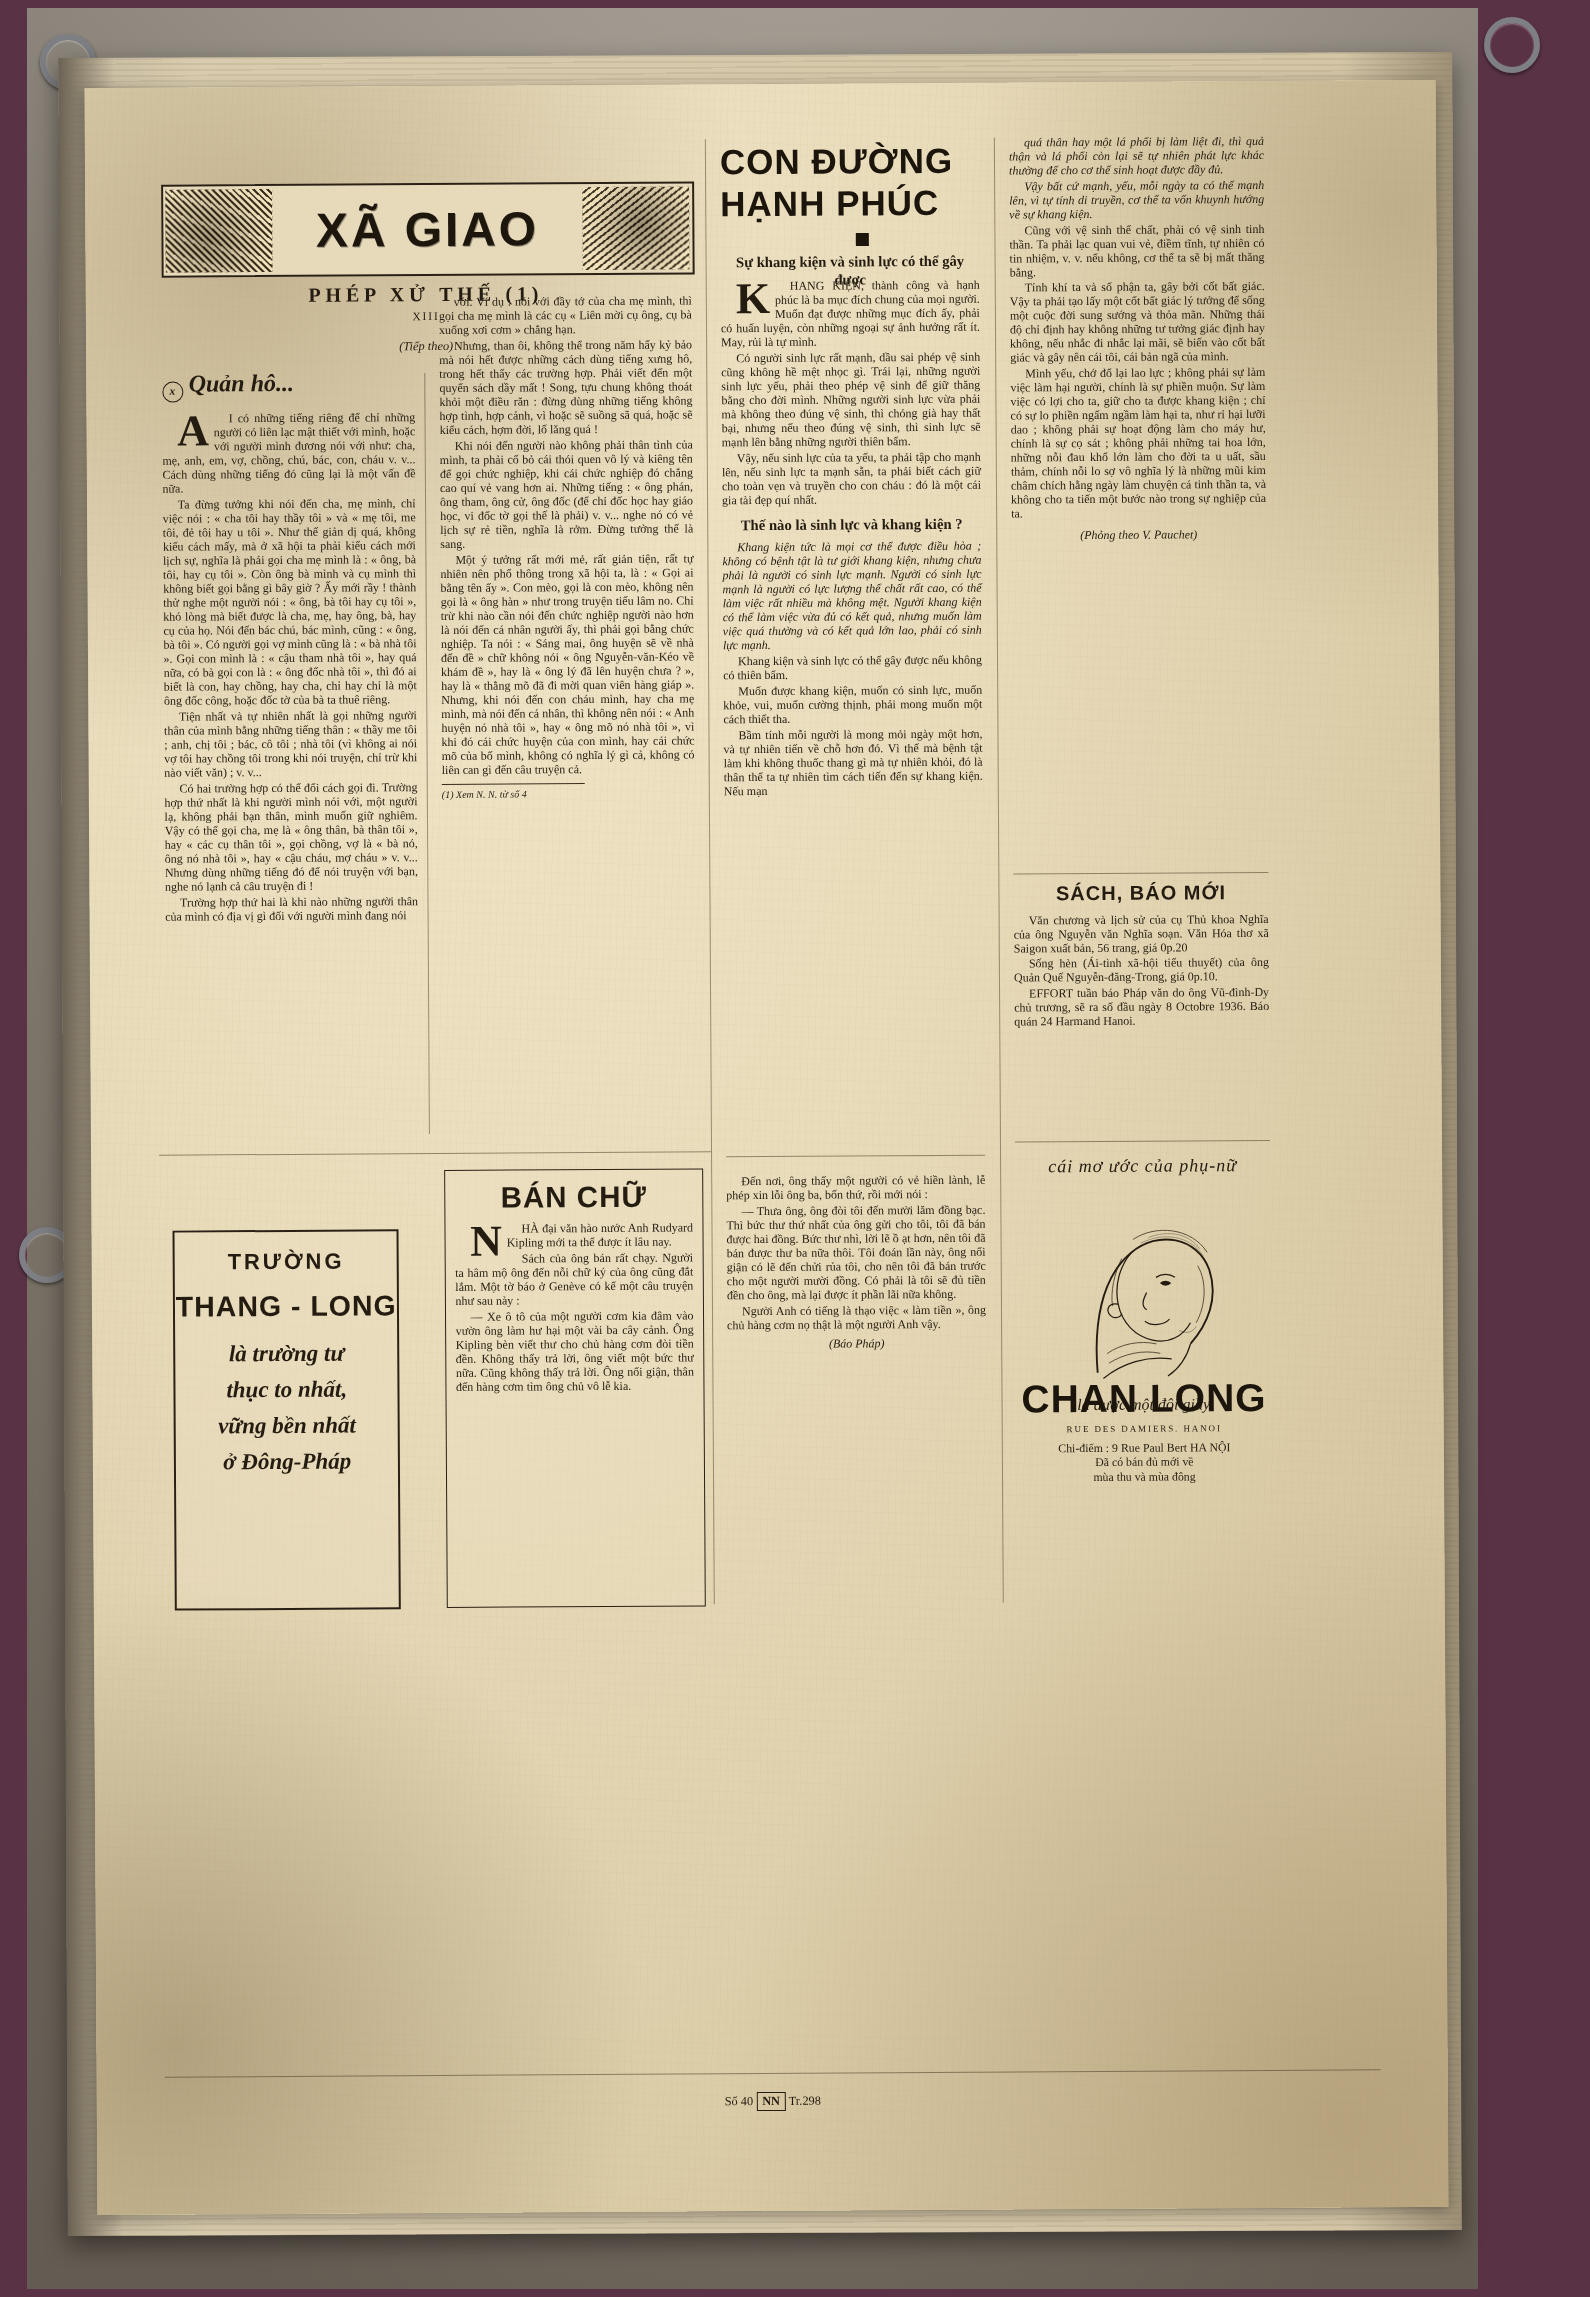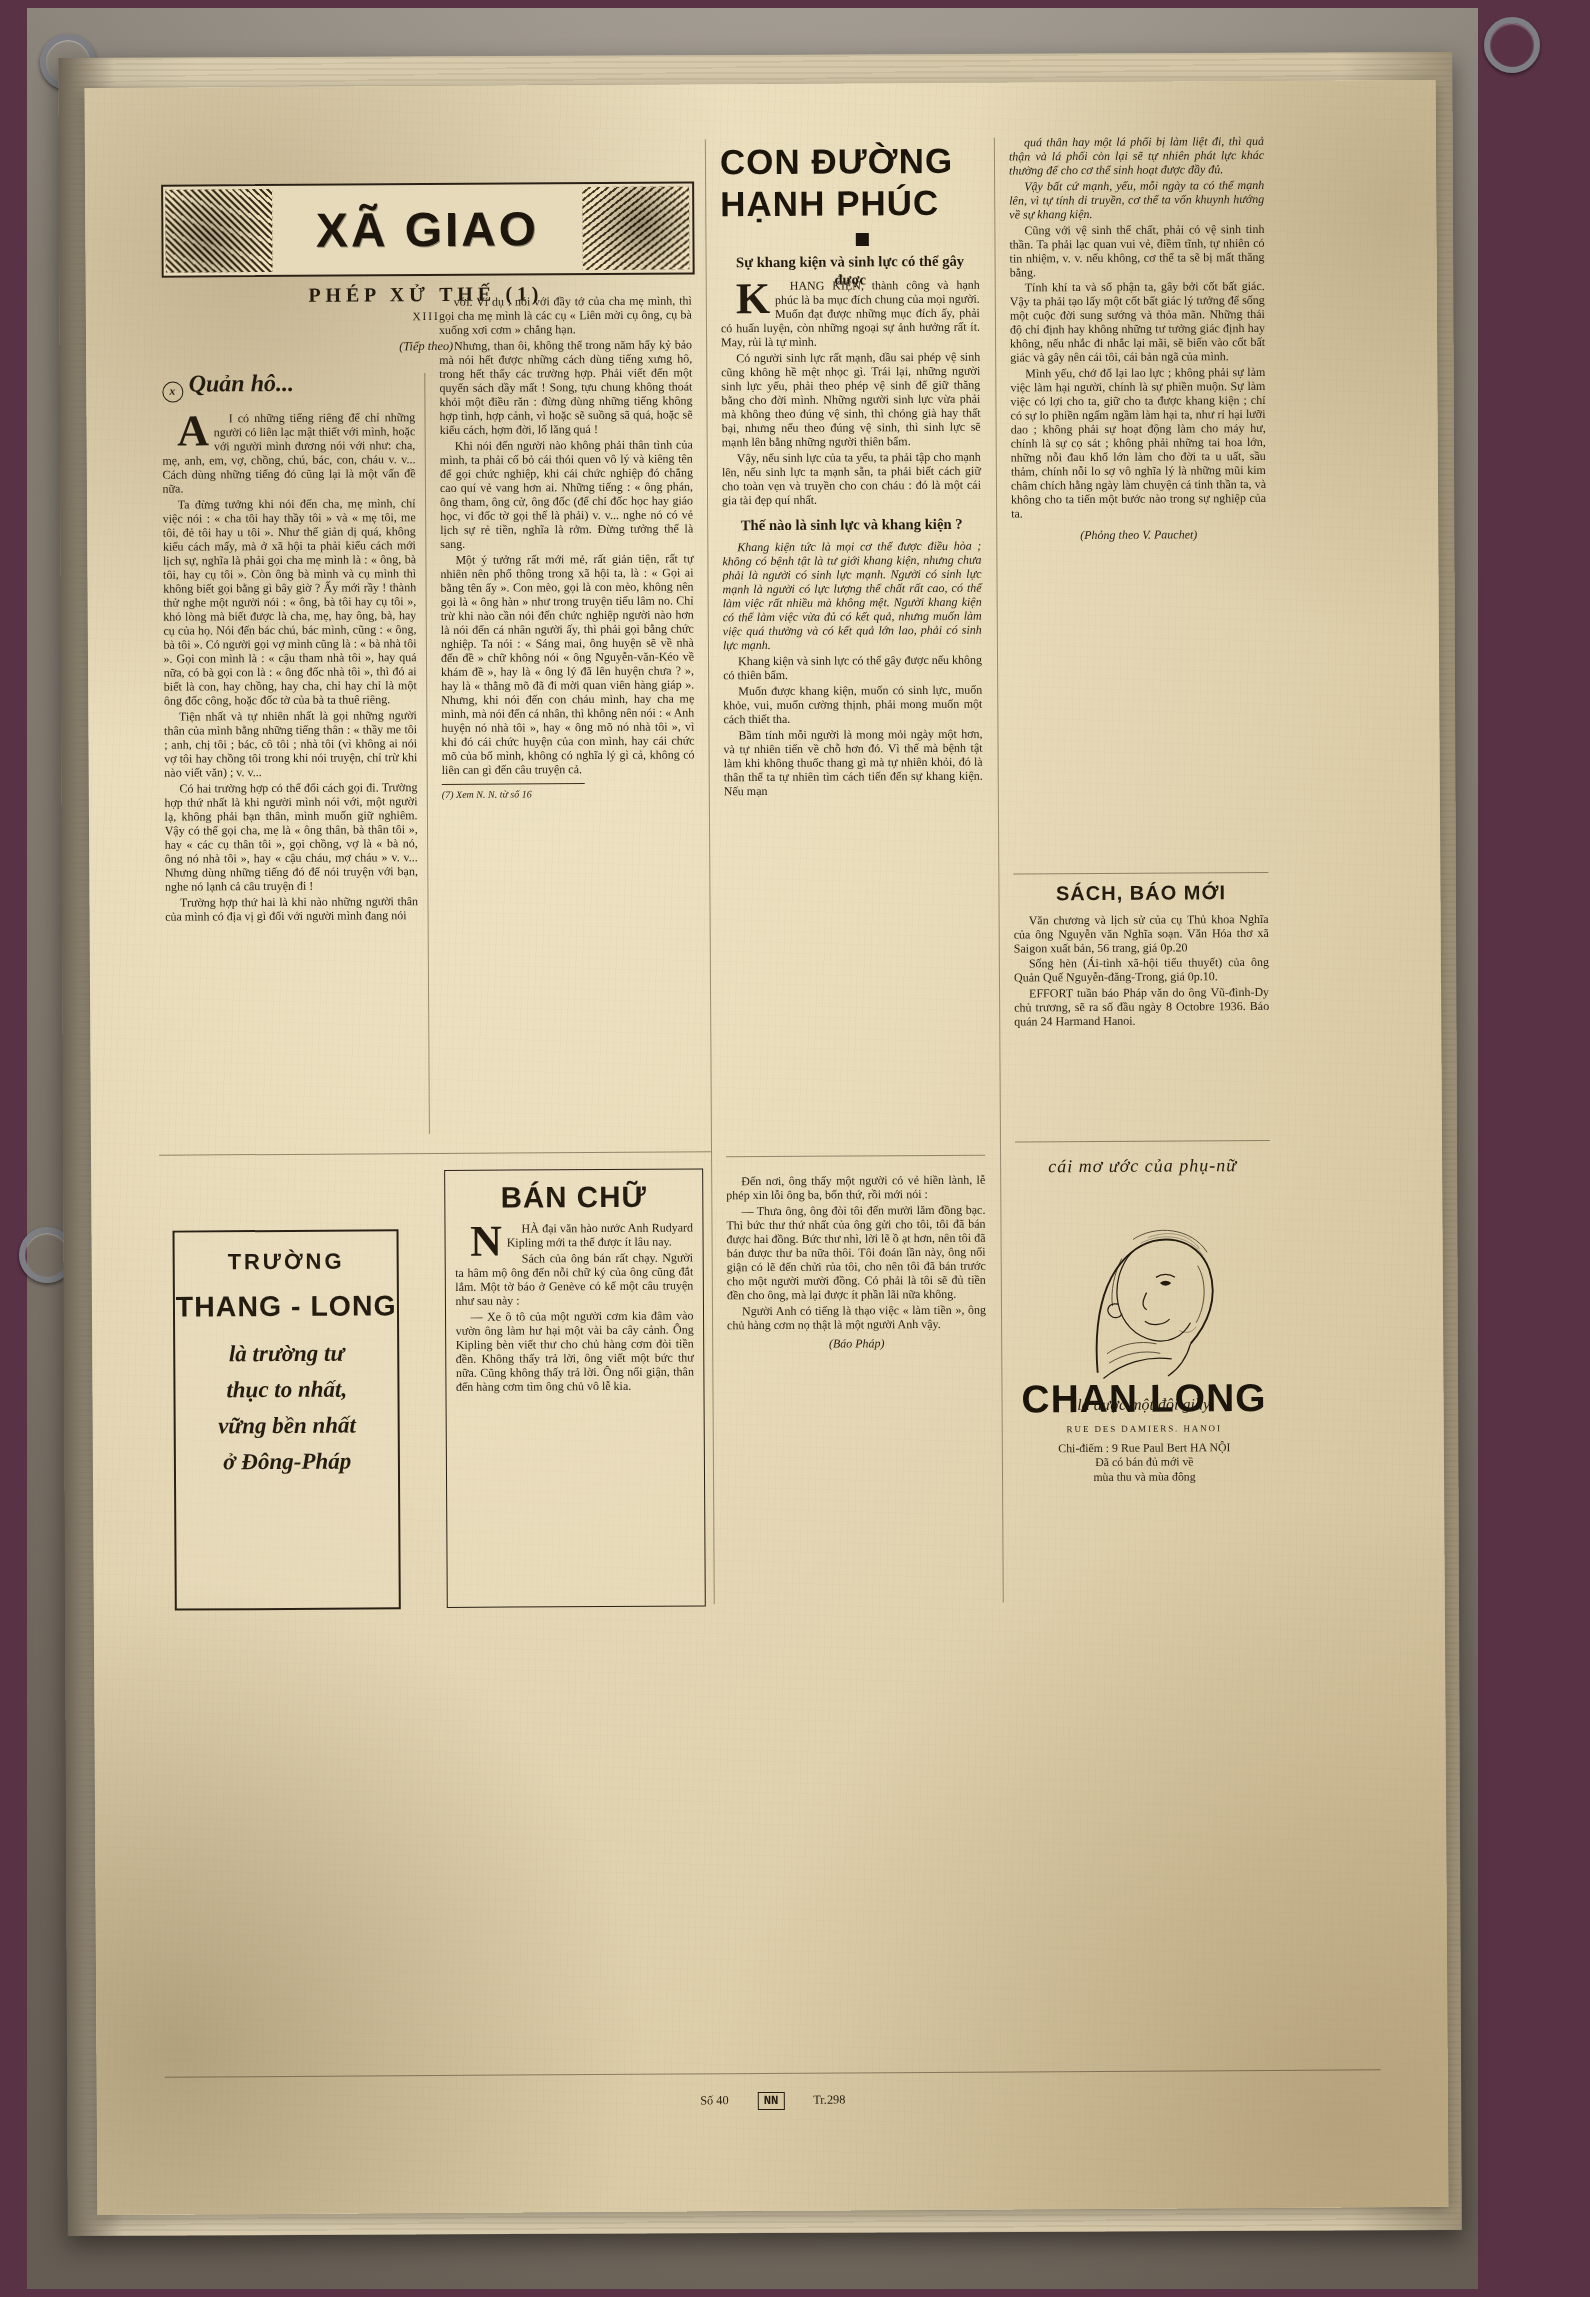--- a/index.html
+++ b/index.html
@@ -204,22 +204,22 @@
   .cl-strip{
     position:absolute;left:15px;top:32px;width:224px;height:17px;
     font-family:"Liberation Serif", serif;font-style:italic;font-size:16px;text-align:center;
   }
 
   
   .footer{
     position:absolute;left:0;top:1959px;width:1216px;text-align:center;font-size:12.4px;
   }
   .footer .fbox{
-    display:inline-block;border:1.4px solid #241c10;padding:1px 4.8px;font-weight:bold;margin:0 26px;
-    font-family:Liberation Mono, monospace;font-size:12.4px;
+    display:inline-block;border:1.4px solid #241c10;padding:1px 4.8px;font-weight:bold;margin:0 0;
+    font-family:Liberation Serif, serif;font-size:12.4px;
   }
   .vrule{
     position:absolute;width:1px;background:#4a3c26;opacity:.5;
   }
   .hrule{position:absolute;height:1px;background:#4a3c26;opacity:.55;}
 </style>
 </head>
 <body>
 
 <div class="desk"></div>
@@ -260,21 +260,21 @@
       <p>Tiện nhất và tự nhiên nhất là gọi những người thân của mình bằng những tiếng thân : « thầy me tôi ; anh, chị tôi ; bác, cô tôi ; nhà tôi (vì không ai nói vợ tôi hay chồng tôi trong khi nói truyện, chỉ trừ khi nào viết văn) ; v. v...</p>
       <p>Có hai trường hợp có thể đổi cách gọi đi. Trường hợp thứ nhất là khi người mình nói với, một người lạ, không phải bạn thân, mình muốn giữ nghiêm. Vậy có thể gọi cha, mẹ là « ông thân, bà thân tôi », hay « các cụ thân tôi », gọi chồng, vợ là « bà nó, ông nó nhà tôi », hay « cậu cháu, mợ cháu » v. v... Nhưng dùng những tiếng đó để nói truyện với bạn, nghe nó lạnh cả câu truyện đi !</p>
       <p>Trường hợp thứ hai là khi nào những người thân của mình có địa vị gì đối với người mình đang nói</p>
     </div>
 
     <div class="col c2">
       <p>với. Ví dụ : nói với đầy tớ của cha mẹ mình, thì gọi cha mẹ mình là các cụ « Liên mời cụ ông, cụ bà xuống xơi cơm » chẳng hạn.</p>
       <p>Nhưng, than ôi, không thể trong năm hẩy kỷ bảo mà nói hết được những cách dùng tiếng xưng hô, trong hết thẩy các trường hợp. Phải viết đến một quyển sách dầy mất ! Song, tựu chung không thoát khỏi một điều răn : đừng dùng những tiếng không hợp tình, hợp cảnh, vì hoặc sẽ suồng sã quá, hoặc sẽ kiểu cách, hợm đời, lố lăng quá !</p>
       <p>Khi nói đến người nào không phải thân tình của mình, ta phải cố bỏ cái thói quen vô lý và kiêng tên để gọi chức nghiệp, khi cái chức nghiệp đó chẳng cao quí vẻ vang hơn ai. Những tiếng : « ông phán, ông tham, ông cử, ông đốc (để chỉ đốc học hay giáo học, vi đốc tờ gọi thế là phải) v. v... nghe nó có vẻ lịch sự rẻ tiền, nghĩa là rởm. Đừng tưởng thế là sang.</p>
       <p>Một ý tưởng rất mới mẻ, rất giản tiện, rất tự nhiên nên phổ thông trong xã hội ta, là : « Gọi ai bằng tên ấy ». Con mèo, gọi là con mèo, không nên gọi là « ông hàn » như trong truyện tiếu lâm no. Chỉ trừ khi nào cần nói đến chức nghiệp người nào hơn là nói đến cá nhân người ấy, thì phải gọi bằng chức nghiệp. Ta nói : « Sáng mai, ông huyện sẽ về nhà đến đề » chữ không nói « ông Nguyễn-văn-Kéo về khám đề », hay là « ông lý đã lên huyện chưa ? », hay là « thằng mõ đã đi mời quan viên hàng giáp ». Nhưng, khi nói đến con cháu mình, hay cha mẹ mình, mà nói đến cá nhân, thì không nên nói : « Anh huyện nó nhà tôi », hay « ông mõ nó nhà tôi », vì khi đó cái chức huyện của con mình, hay cái chức mõ của bố mình, không có nghĩa lý gì cả, không có liên can gì đến câu truyện cả.</p>
-      <p class="rule-note">(7) Xem N. N. từ số 16</p>
+      <p class="rule-note">(1) Xem N. N. từ số 4</p>
     </div>
 
     <div class="headline">
       <span>CON ĐƯỜNG</span><br>
       <span>HẠNH PHÚC</span>
       <span class="dot">◼</span>
     </div>
     <div class="sub-h">Sự khang kiện và sinh lực có thể gây được</div>
 
     <div class="col c3">

